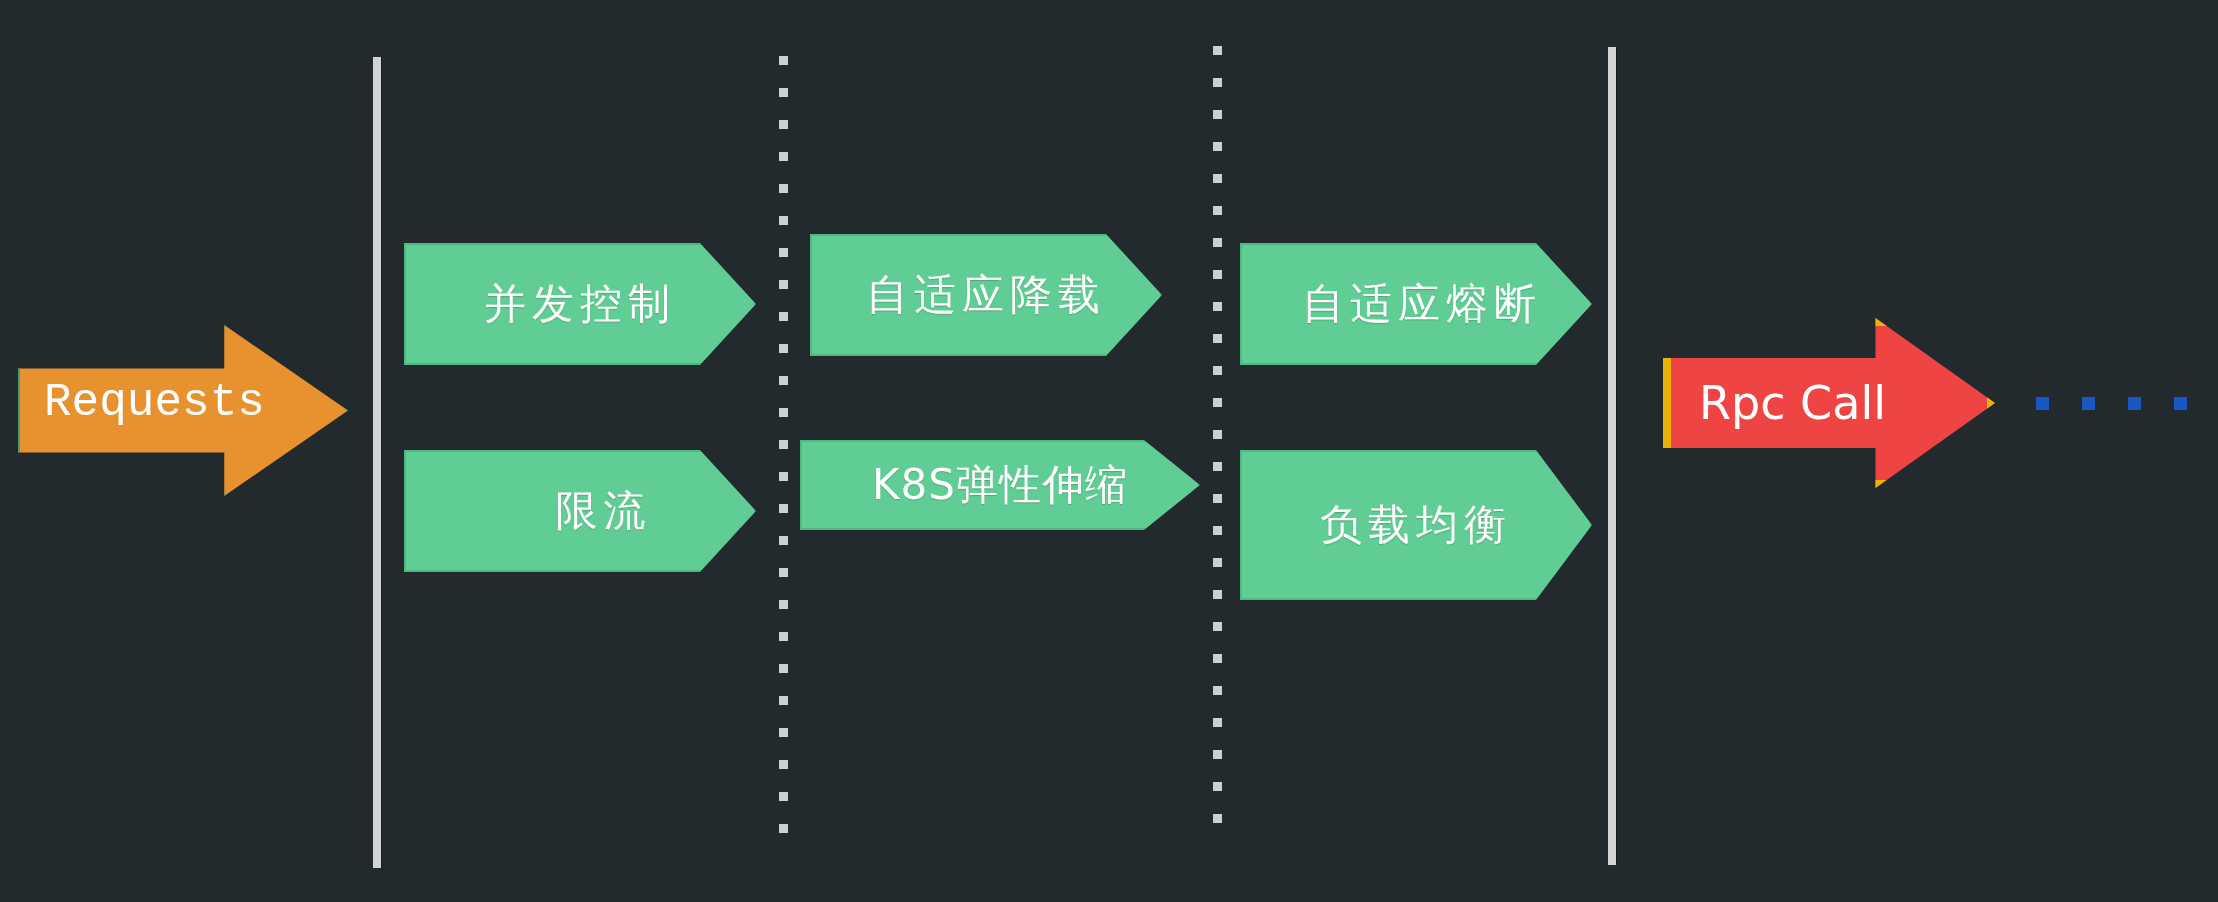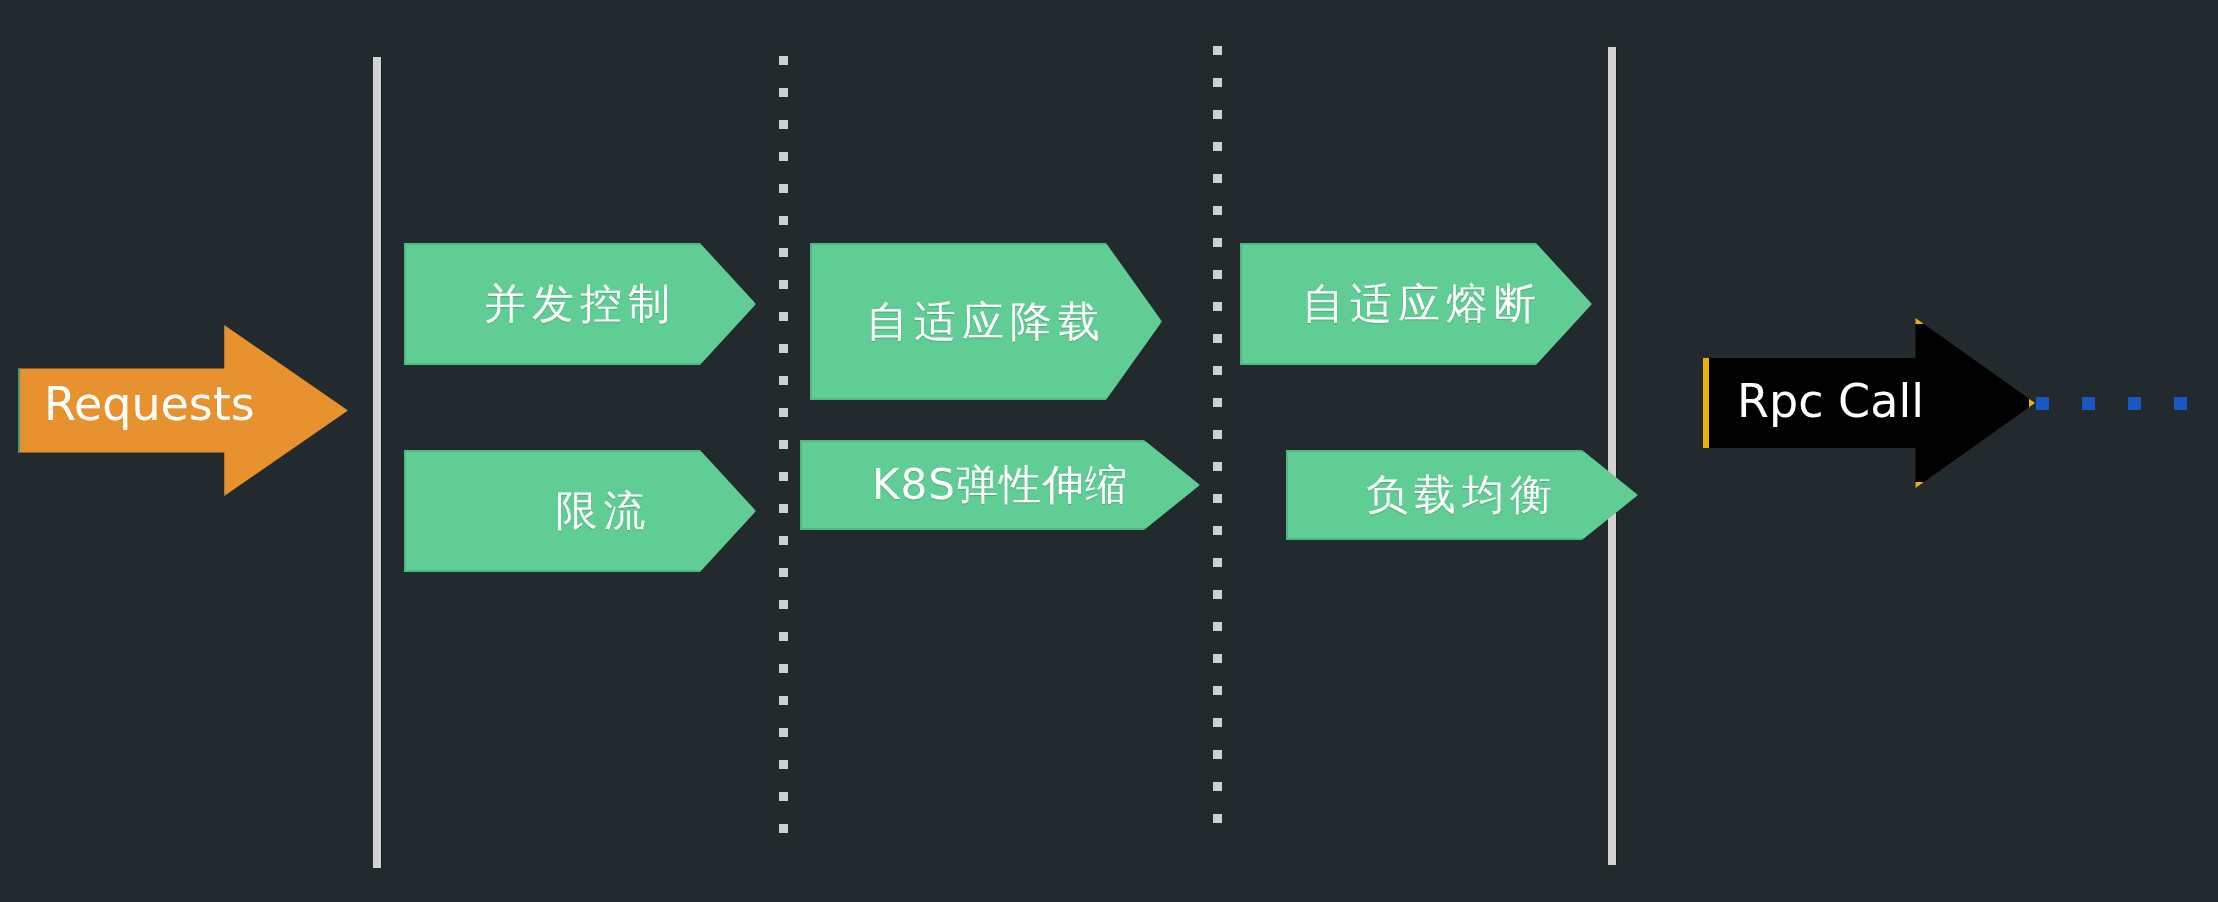--- a/index.html
+++ b/index.html
@@ -78,28 +78,28 @@
     color: #ffffff;
     font-size: 46px;
     white-space: nowrap;
   }
   .arrow-orange {
     background: #e8912f;
     border: 2px solid #3f9e74;
     clip-path: polygon(
       0 25.5%, 62.5% 25.5%, 62.5% 0,
       100% 50%, 62.5% 100%, 62.5% 74.5%, 0 74.5%);
+    font-family: Liberation Mono, monospace;
   }
   .arrow-blue {
-    background: #000000;
-    border: 6px solid #eab308;
+    background: #ef4444;
+    border: 8px solid #eab308;
     clip-path: polygon(
       0 23.5%, 64% 23.5%, 64% 0,
       100% 50%, 64% 100%, 64% 76.5%, 0 76.5%);
-    margin-left: 40px;
   }
 
   
   .dots { position: absolute; display: flex; }
   .dots i {
     display: block;
     width: 13px;
     height: 13px;
     background: #1a56c4;
     margin-right: 33px;
@@ -172,37 +172,37 @@
       <i></i>
       <i></i>
   </div>
 
   <div class="v-solid" style="left:1608px; top:47px; height:818px;"></div>
 
   <div class="chev chev-green" style="left:404px; top:243px; width:352px; height:122px;">
     <span class="lbl">并发控制</span>
   </div>
 
-  <div class="chev chev-green" style="left:810px; top:243px; width:352px; height:157px;">
+  <div class="chev chev-green" style="left:810px; top:234px; width:352px; height:122px;">
     <span class="lbl">自适应降载</span>
   </div>
 
   <div class="chev chev-green" style="left:1240px; top:243px; width:352px; height:122px;padding-left:12px;">
     <span class="lbl">自适应熔断</span>
   </div>
 
   <div class="chev chev-green" style="left:404px; top:450px; width:352px; height:122px;padding-left:47px;">
     <span class="lbl">限流</span>
   </div>
 
   <div class="chev chev-green mono" style="left:800px; top:440px; width:400px; height:90px;">
     <span class="lbl">K8S弹性伸缩</span>
   </div>
 
-  <div class="chev chev-green" style="left:1240px; top:450px; width:352px; height:90px;margin-left:46px;">
+  <div class="chev chev-green" style="left:1240px; top:450px; width:352px; height:150px;">
     <span class="lbl">负载均衡</span>
   </div>
 
   <div class="barrow arrow-blue" style="left:1663px; top:318px; width:332px; height:170px;">
     <span class="txt" style="left:28px; top:50px;">Rpc Call</span>
   </div>
 
   <div class="dots" style="left:2036px; top:397px;">
     <i></i>
     <i></i>

